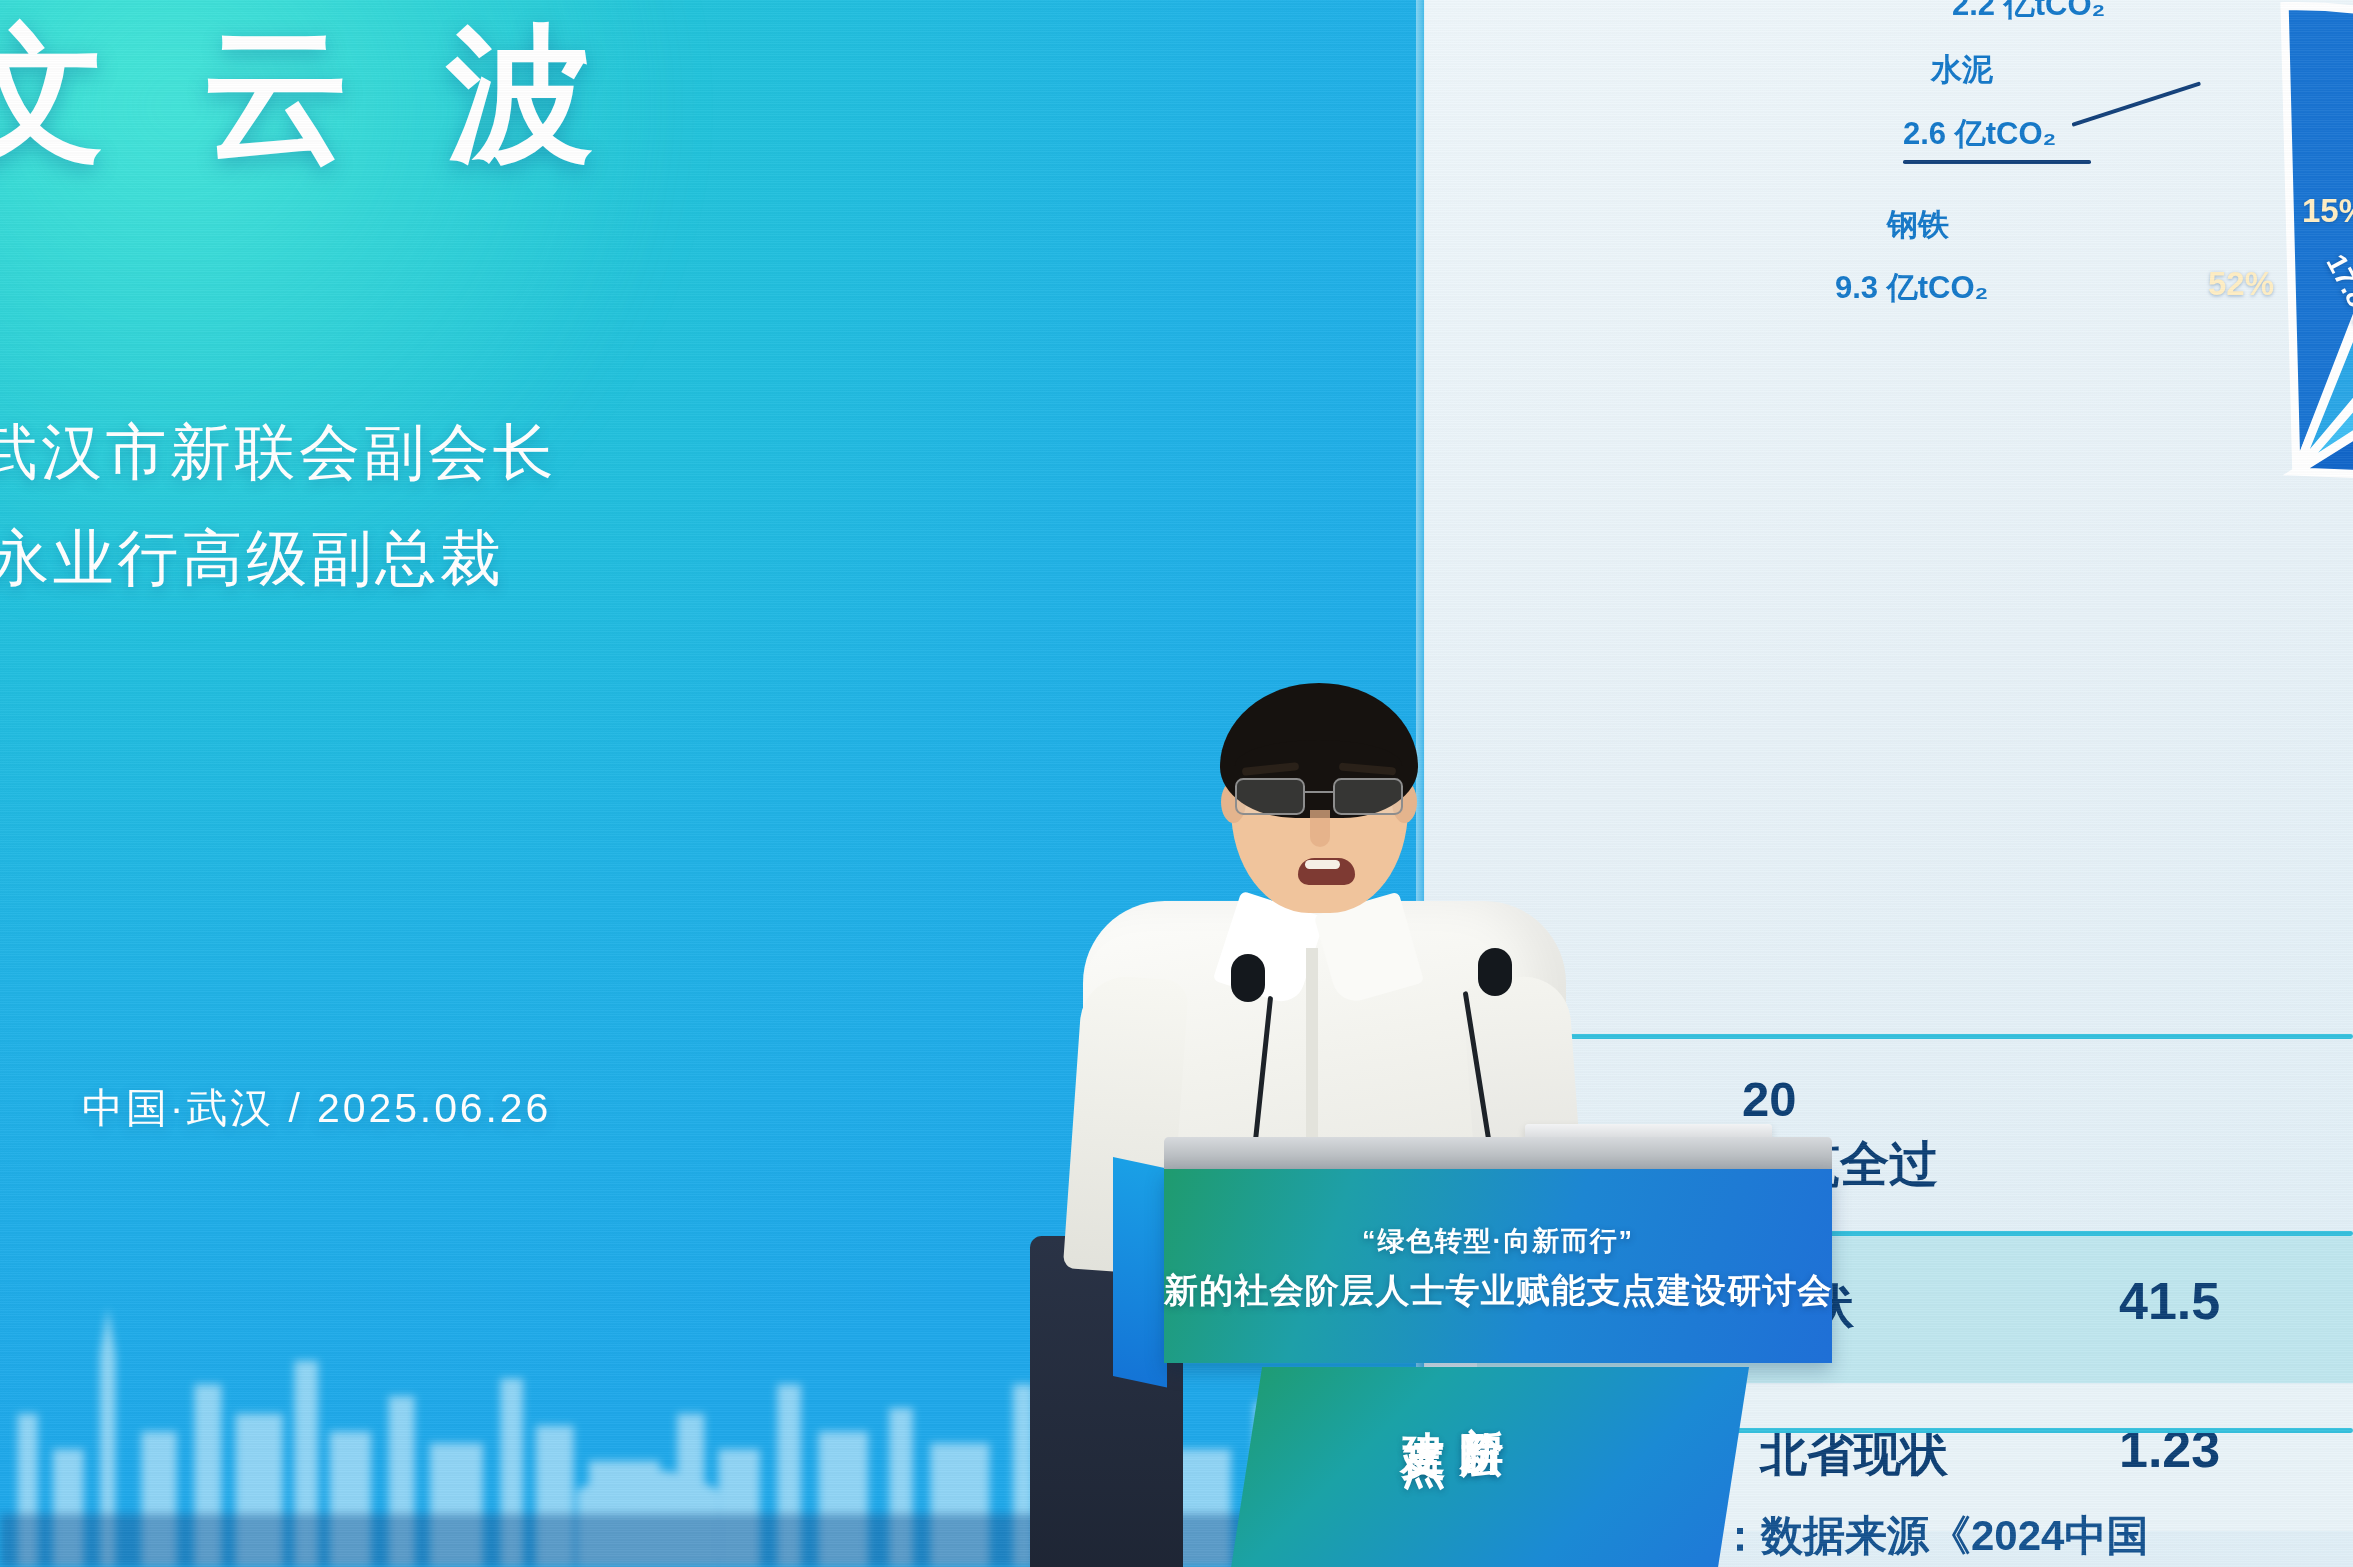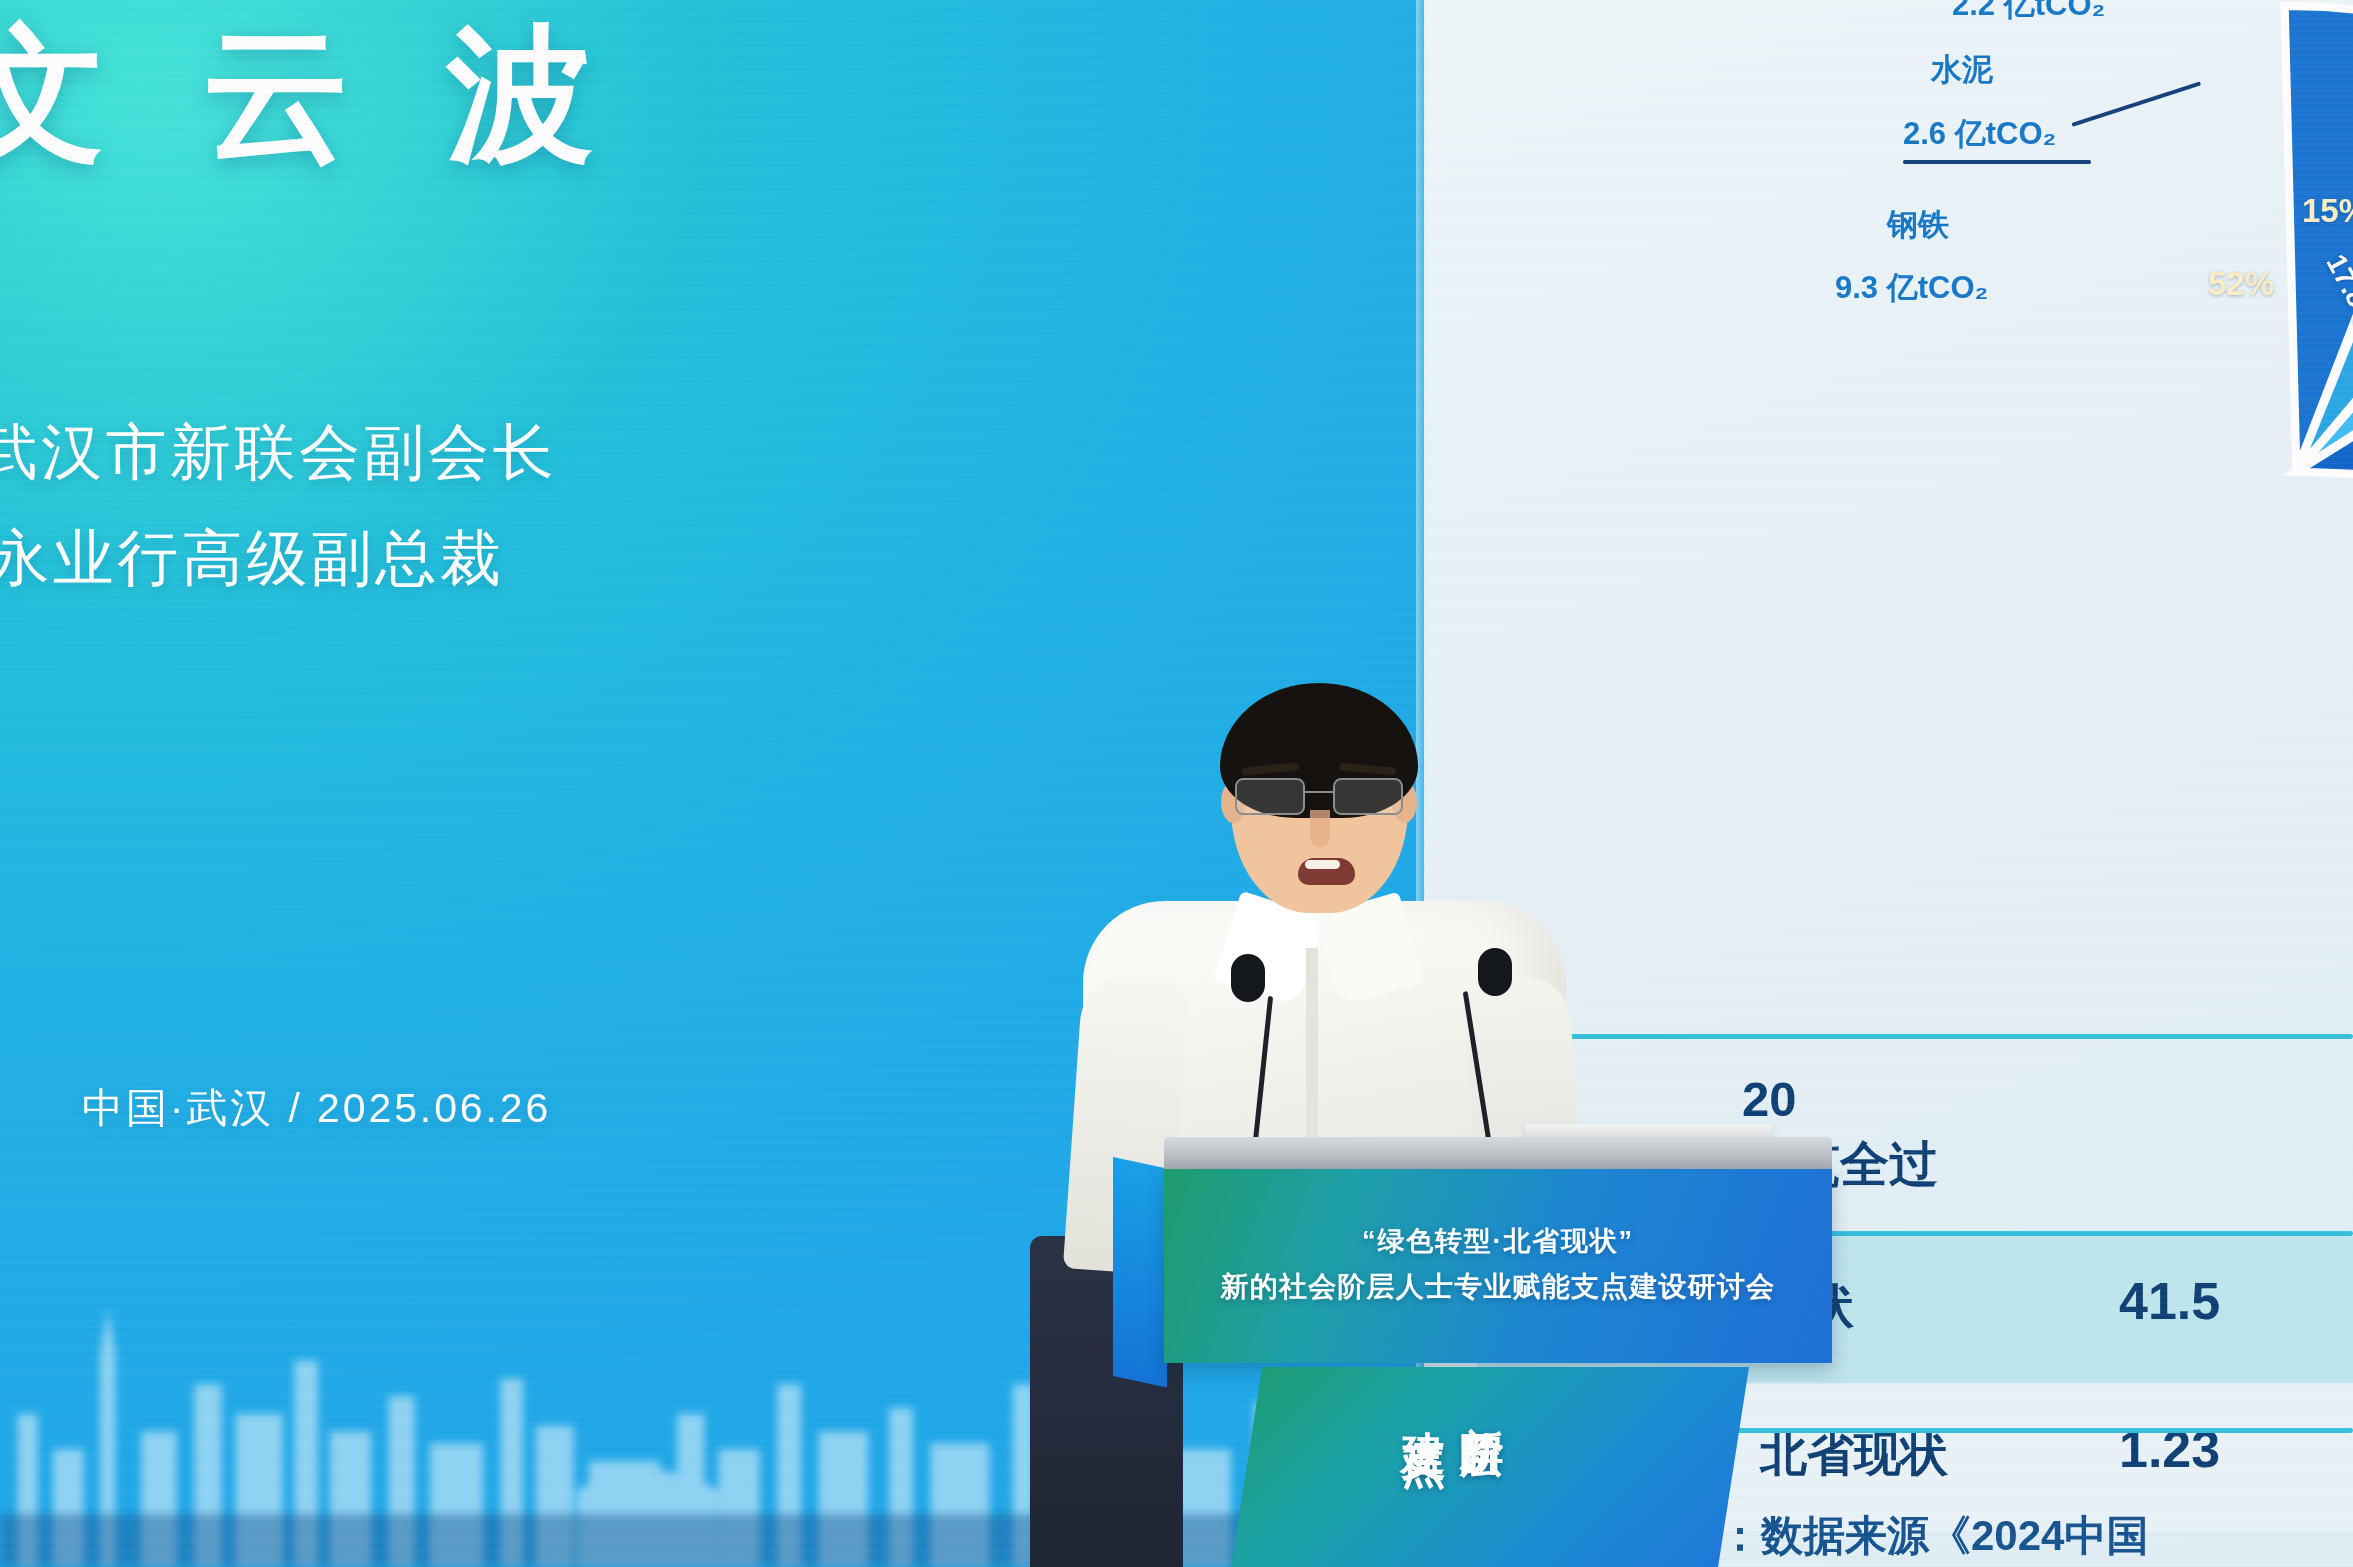--- a/index.html
+++ b/index.html
@@ -194,21 +194,21 @@
     background:linear-gradient(180deg,#1aa0e6,#1474d6);
     transform:skewY(12deg); transform-origin:top left;
   }
   .podium-slogan{
     position:absolute; left:0; top:54px; width:668px; text-align:center;
     color:#ffffff; font-size:27px; font-weight:700; letter-spacing:1.8px; white-space:nowrap;
     text-shadow:0 1.8px 5.9px rgba(0,40,80,0.35);
   }
   .podium-sub{
     position:absolute; left:0; top:99px; width:668px; text-align:center;
-    color:#ffffff; font-size:28px; font-weight:700; letter-spacing:1.2px; white-space:nowrap;
+    color:#ffffff; font-size:34px; font-weight:700; letter-spacing:1.2px; white-space:nowrap;
     text-shadow:0 1.8px 5.9px rgba(0,40,80,0.35);
   }
   .podium-base{
     position:absolute; left:118px; top:230px; width:518px; height:201px;
     background:linear-gradient(135deg,#1f9b6c 0%, #1ba2a6 30%, #1b8ad4 70%, #1f76d8 100%);
     clip-path:polygon(6% 0, 100% 0, 94% 100%, 0% 100%);
   }
   .vtext{
     position:absolute; writing-mode:vertical-rl; text-orientation:upright;
     color:#ffffff; font-size:44px; font-weight:700; letter-spacing:5.9px;
@@ -371,21 +371,21 @@
   <div class="mic mic-2" style="left:1478px; top:948px;">
     <div class="cap"></div>
     <div class="stem"></div>
   </div>
 
   <div class="podium">
     <div class="laptop"></div>
     <div class="podium-side"></div>
     <div class="podium-top"></div>
     <div class="podium-face">
-      <div class="podium-slogan">“绿色转型·北省现状”</div>
+      <div class="podium-slogan">“绿色转型·向新而行”</div>
       <div class="podium-sub">新的社会阶层人士专业赋能支点建设研讨会</div>
     </div>
     <div class="podium-base"></div>
     <div class="vtext vt-1">建支点</div>
     <div class="vtext vt-2">新阶层</div>
   </div>
 
 </div>
 
 

